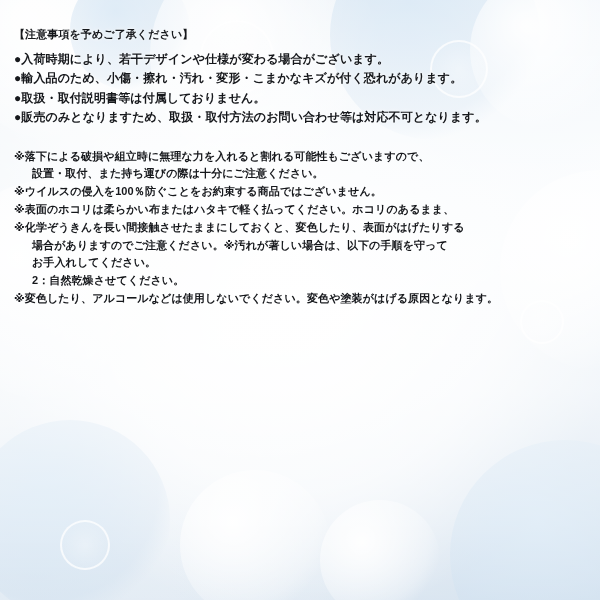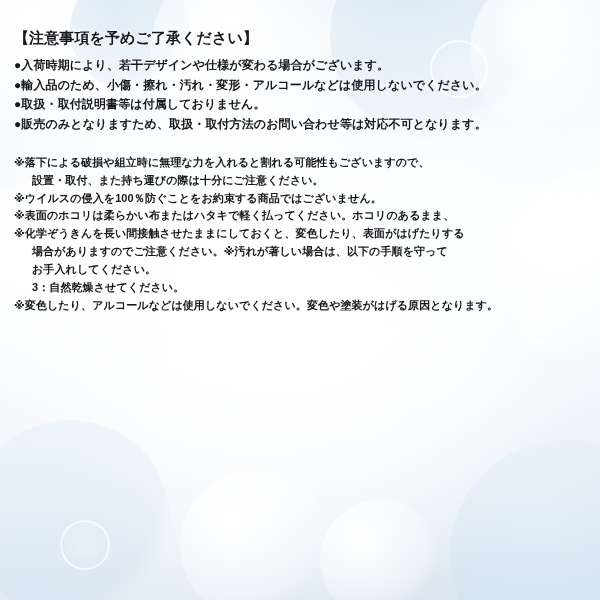--- a/index.html
+++ b/index.html
@@ -57,21 +57,21 @@
   
   #content {
     position: absolute;
     inset: 0;
     padding: 26px 14px 10px 14px;
     box-sizing: border-box;
     color: #16181c;
   }
 
   .line {
-    font-size: 15px;
+    font-size: 11px;
     line-height: 1.62;
     letter-spacing: 0.1px;
     white-space: nowrap;
     font-weight: 700;
     text-shadow: 0 0 3px rgba(255,255,255,0.9), 0 0 6px rgba(255,255,255,0.7);
   }
   .heading {
     margin-bottom: 6px;
   }
   .bullet {
@@ -105,30 +105,30 @@
   <div class="bokeh ring" style="left:60px; top:520px; width:46px; height:46px;"></div>
   <div class="bokeh ring" style="left:520px; top:300px; width:40px; height:40px;"></div>
 
   <div class="veil"></div>
 
   <div id="content">
 
     <div class="line heading">【注意事項を予めご了承ください】</div>
 
     <div class="line bullet">●入荷時期により、若干デザインや仕様が変わる場合がございます。</div>
-    <div class="line bullet">●輸入品のため、小傷・擦れ・汚れ・変形・アルコールなどは使用しないでください。</div>
+    <div class="line bullet">●輸入品のため、小傷・擦れ・汚れ・変形・こまかなキズが付く恐れがあります。</div>
     <div class="line bullet">●取扱・取付説明書等は付属しておりません。</div>
     <div class="line bullet">●販売のみとなりますため、取扱・取付方法のお問い合わせ等は対応不可となります。</div>
 
     <div class="gap-lg"></div>
 
     <div class="line note">※落下による破損や組立時に無理な力を入れると割れる可能性もございますので、</div>
     <div class="line note indent">設置・取付、また持ち運びの際は十分にご注意ください。</div>
     <div class="line note">※ウイルスの侵入を100％防ぐことをお約束する商品ではございません。</div>
     <div class="line note">※表面のホコリは柔らかい布またはハタキで軽く払ってください。ホコリのあるまま、</div>
     <div class="line note">※化学ぞうきんを長い間接触させたままにしておくと、変色したり、表面がはげたりする</div>
     <div class="line note indent">場合がありますのでご注意ください。※汚れが著しい場合は、以下の手順を守って</div>
     <div class="line note indent">お手入れしてください。</div>
-    <div class="line note step">3：自然乾燥させてください。</div>
+    <div class="line note step">2：自然乾燥させてください。</div>
     <div class="line note">※変色したり、アルコールなどは使用しないでください。変色や塗装がはげる原因となります。</div>
 
   </div>
 </div>
 
 </body></html>

